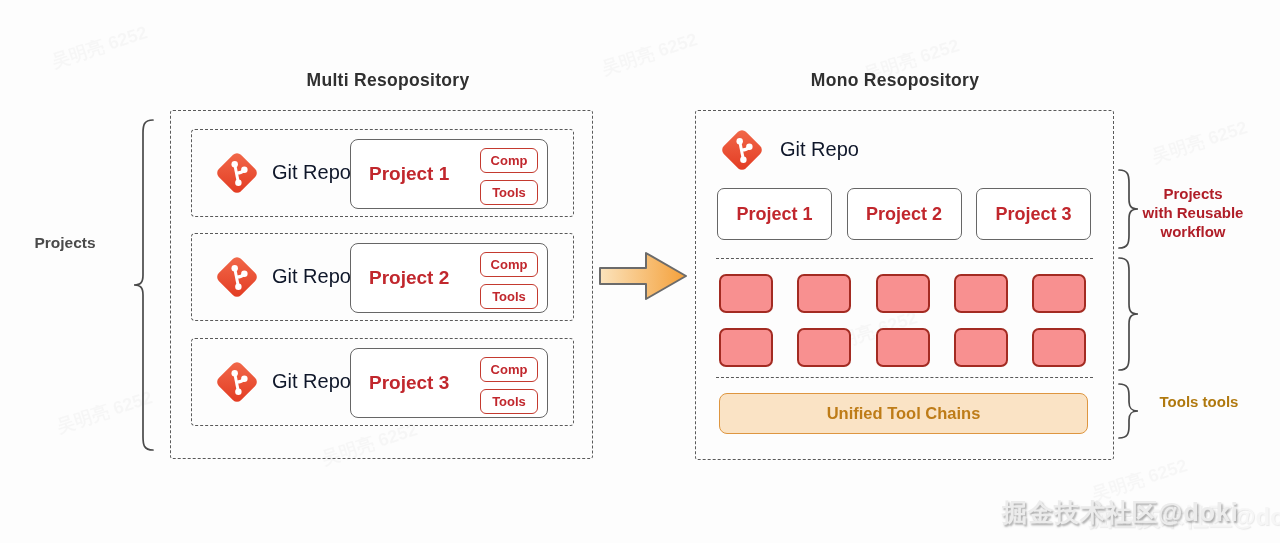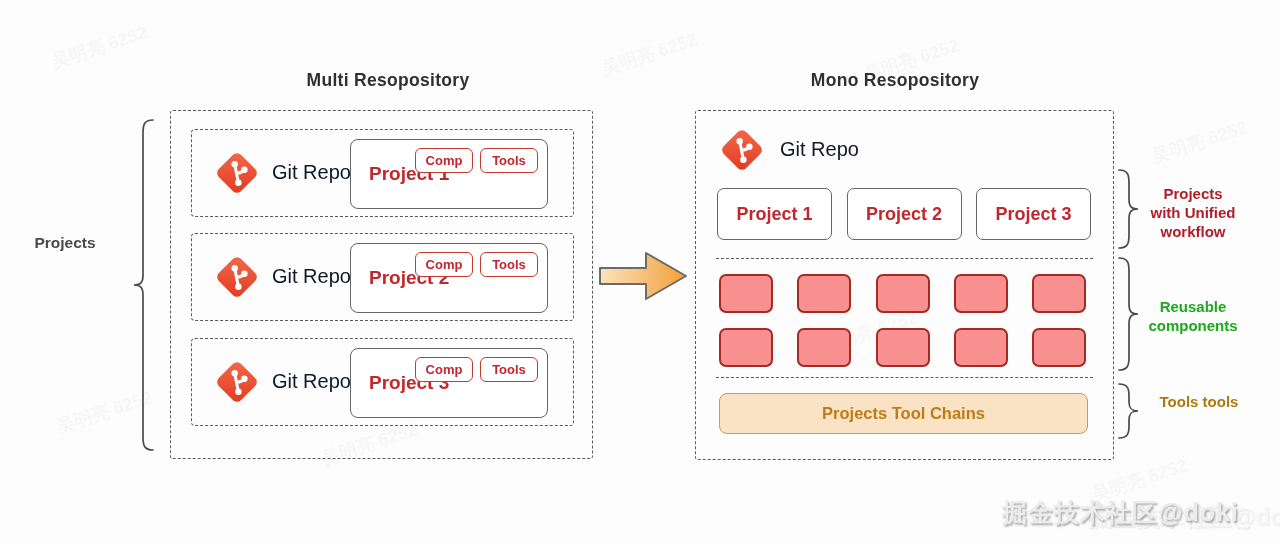--- a/index.html
+++ b/index.html
@@ -26,21 +26,21 @@
     position:absolute;font-size:20px;font-weight:400;color:#0f172a;white-space:nowrap;
   }
   .project-box{
     position:absolute;left:158px;top:9px;width:196px;height:68px;
     border:1.6px solid #666;border-radius:8px;background:#fff;
   }
   .project-name{
     position:absolute;left:18px;top:0;height:68px;display:flex;align-items:center;
     font-size:19px;font-weight:700;color:#C1272D;white-space:nowrap;
   }
-  .tag-col{position:absolute;right:9px;top:8px;display:flex;flex-direction:row;gap:7px;}
+  .tag-col{position:absolute;right:9px;top:8px;display:flex;flex-direction:column;gap:7px;}
   .tag{
     width:56px;height:23px;border:1.5px solid #C43A2F;border-radius:6px;
     display:flex;align-items:center;justify-content:center;
     font-size:13px;font-weight:700;color:#C1272D;background:#fff;
   }
   
   .side-label{
     position:absolute;text-align:center;font-weight:700;line-height:23px;
     font-size:15.5px;color:#4a4a4a;
   }
@@ -229,41 +229,37 @@
     <div class="comp-row" style="top:217px">
       <div class="comp-box"></div>
       <div class="comp-box"></div>
       <div class="comp-box"></div>
       <div class="comp-box"></div>
       <div class="comp-box"></div>
     </div>
 
     <div class="h-sep" style="top:266px"></div>
 
-    <div class="unified-bar">Projects Tool Chains</div>
+    <div class="unified-bar">Unified Tool Chains</div>
   </div>
 
   <svg class="brace" style="left:1116px;top:169px" width="26" height="82">
     <path d="M3,1 C12,1 13,6 13,14 L13,30 C13,37 15,40 22,40 C15,40 13,43 13,50 L13,66 C13,74 12,79 3,79"></path>
   </svg>
   <svg class="brace" style="left:1116px;top:257px" width="26" height="116">
     <path d="M3,1 C12,1 13,6 13,14 L13,47 C13,54 15,57 22,57 C15,57 13,60 13,67 L13,100 C13,108 12,113 3,113"></path>
   </svg>
   <svg class="brace" style="left:1116px;top:383px" width="26" height="58">
     <path d="M3,1 C12,1 13,6 13,13 L13,19 C13,25 15,28 22,28 C15,28 13,31 13,37 L13,43 C13,50 12,55 3,55"></path>
   </svg>
 
   <div class="anno" style="left:1138px;top:184px;width:110px;color:#B01E28">
     <div>Projects</div>
-    <div>with Unified</div>
+    <div>with Reusable</div>
     <div>workflow</div>
-  </div>
-  <div class="anno" style="left:1138px;top:297px;width:110px;color:#1CA91C">
-    <div>Reusable</div>
-    <div>components</div>
   </div>
   <div class="anno" style="left:1118px;top:392px;width:162px;color:#B0790F">
     <div>Tools tools</div>
   </div>
 
   <span class="bottom-wm-ghost">掘金技术社区@doki</span>
   <span class="bottom-wm">掘金技术社区@doki</span>
 
 </div>
 

